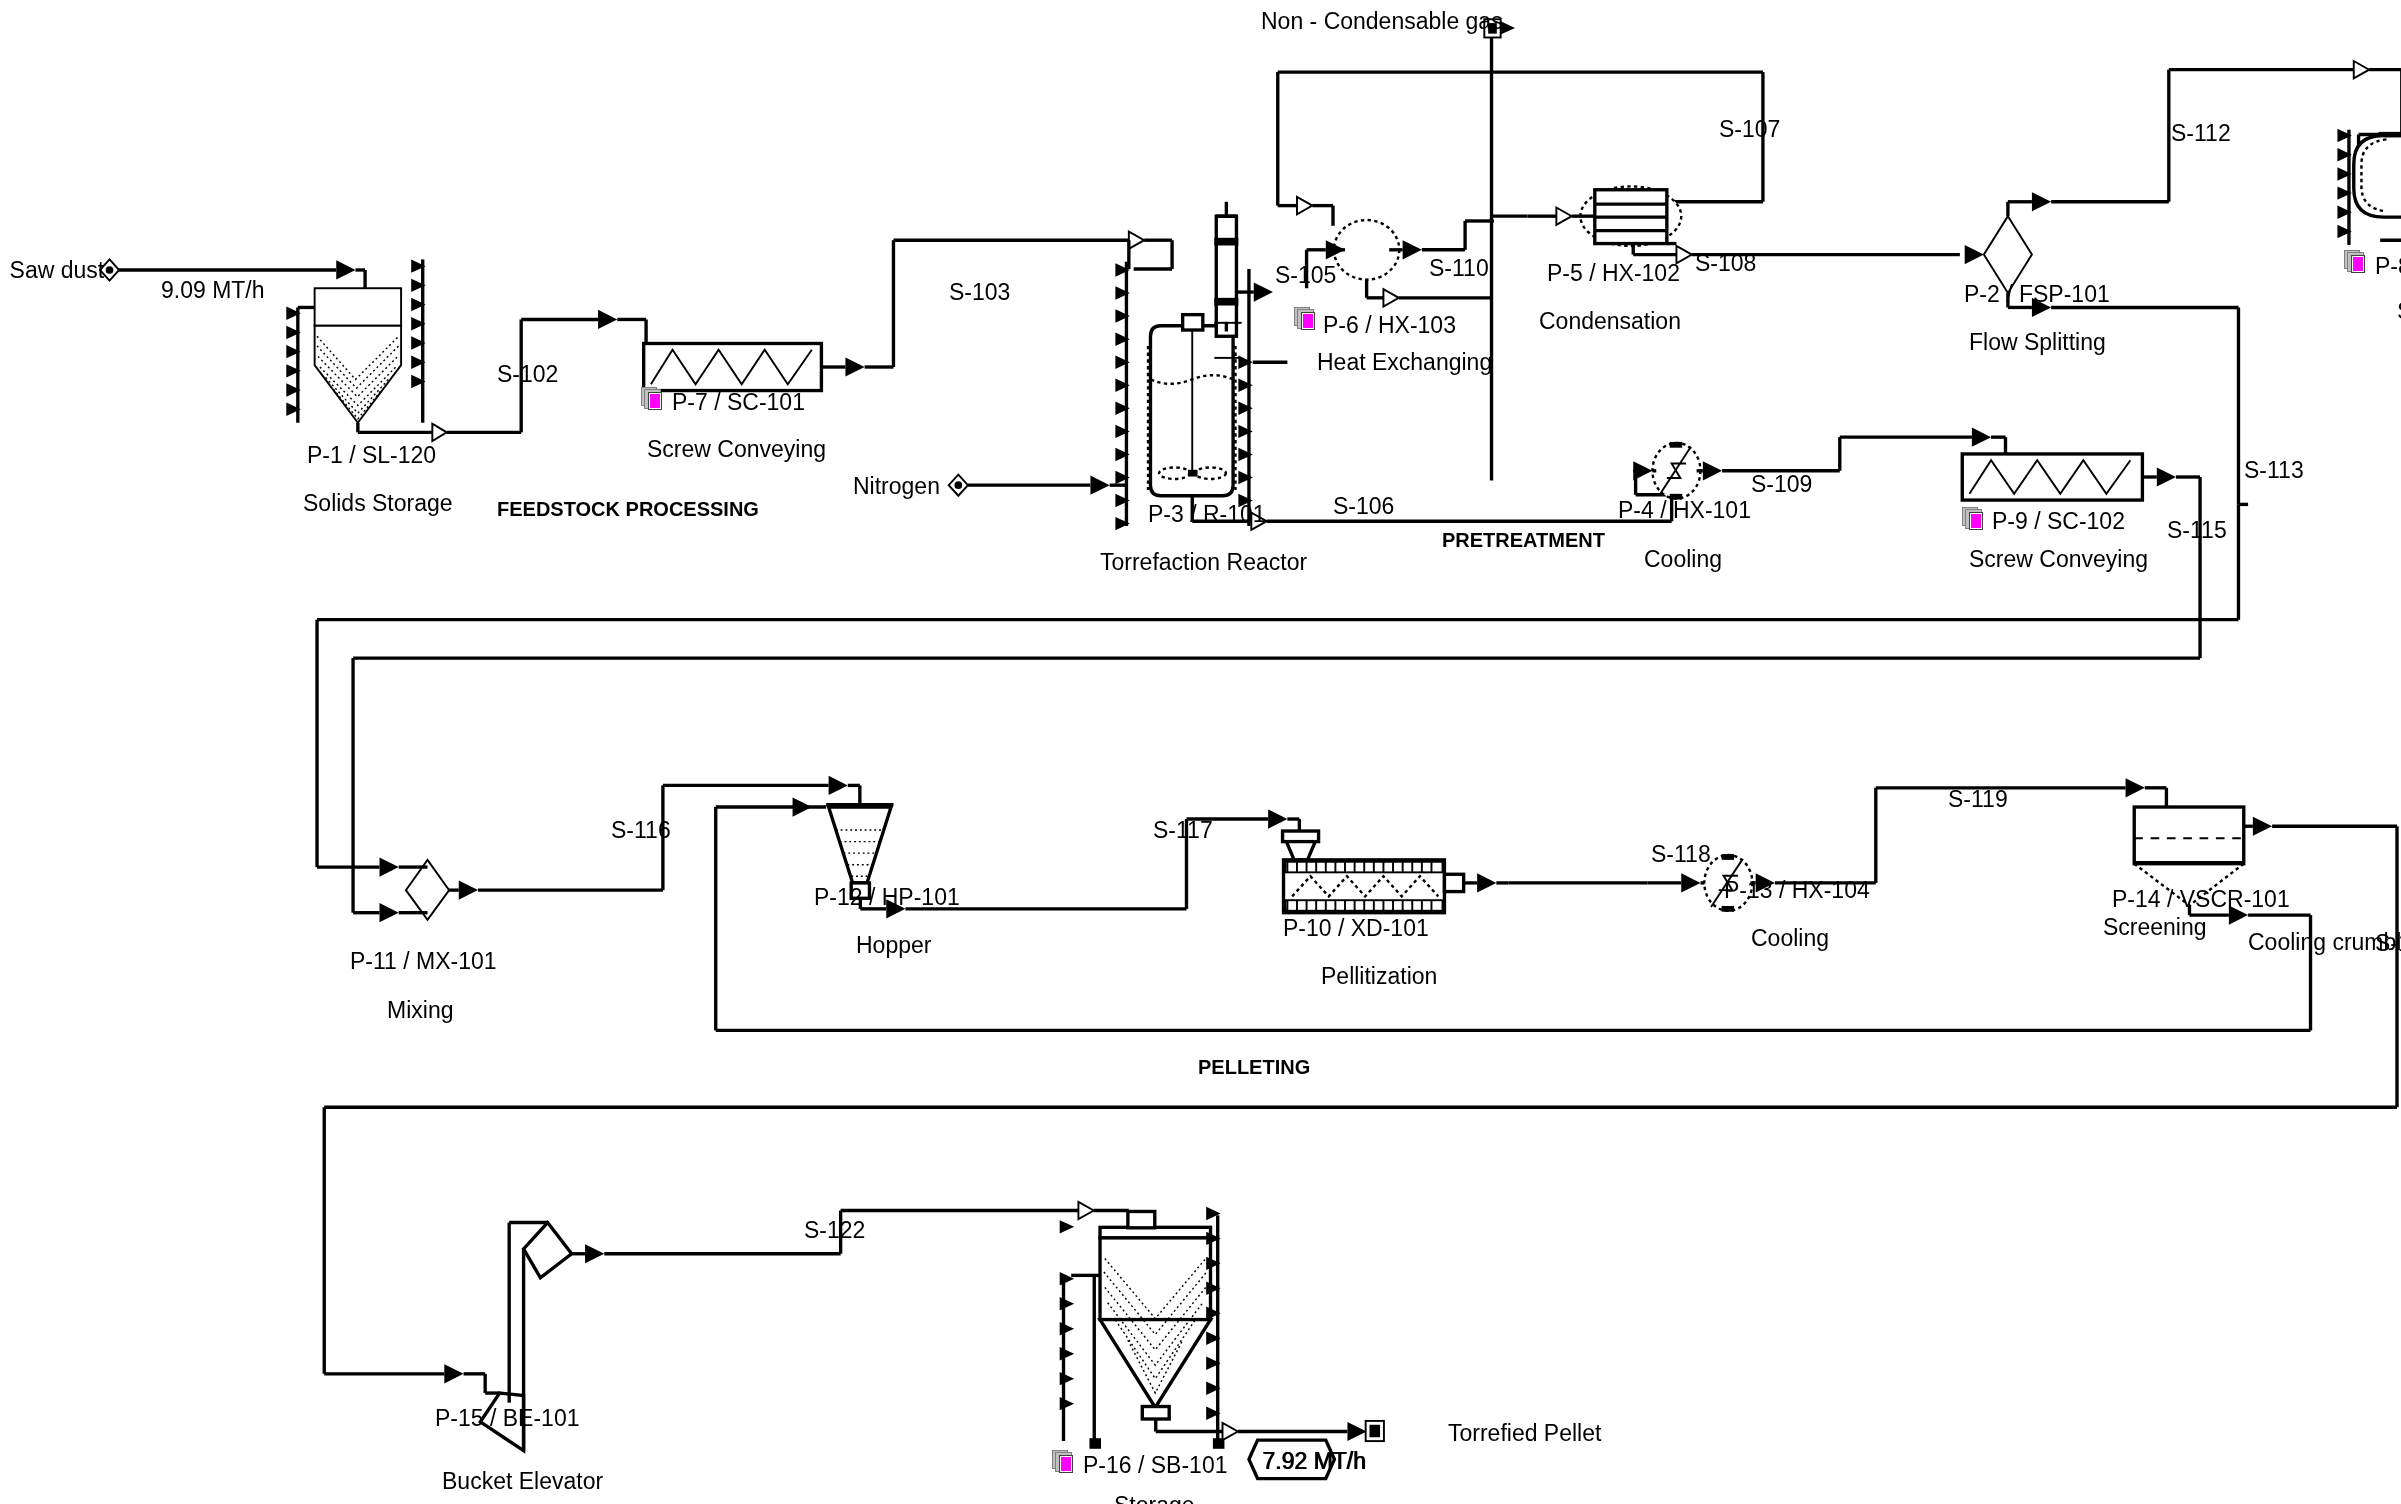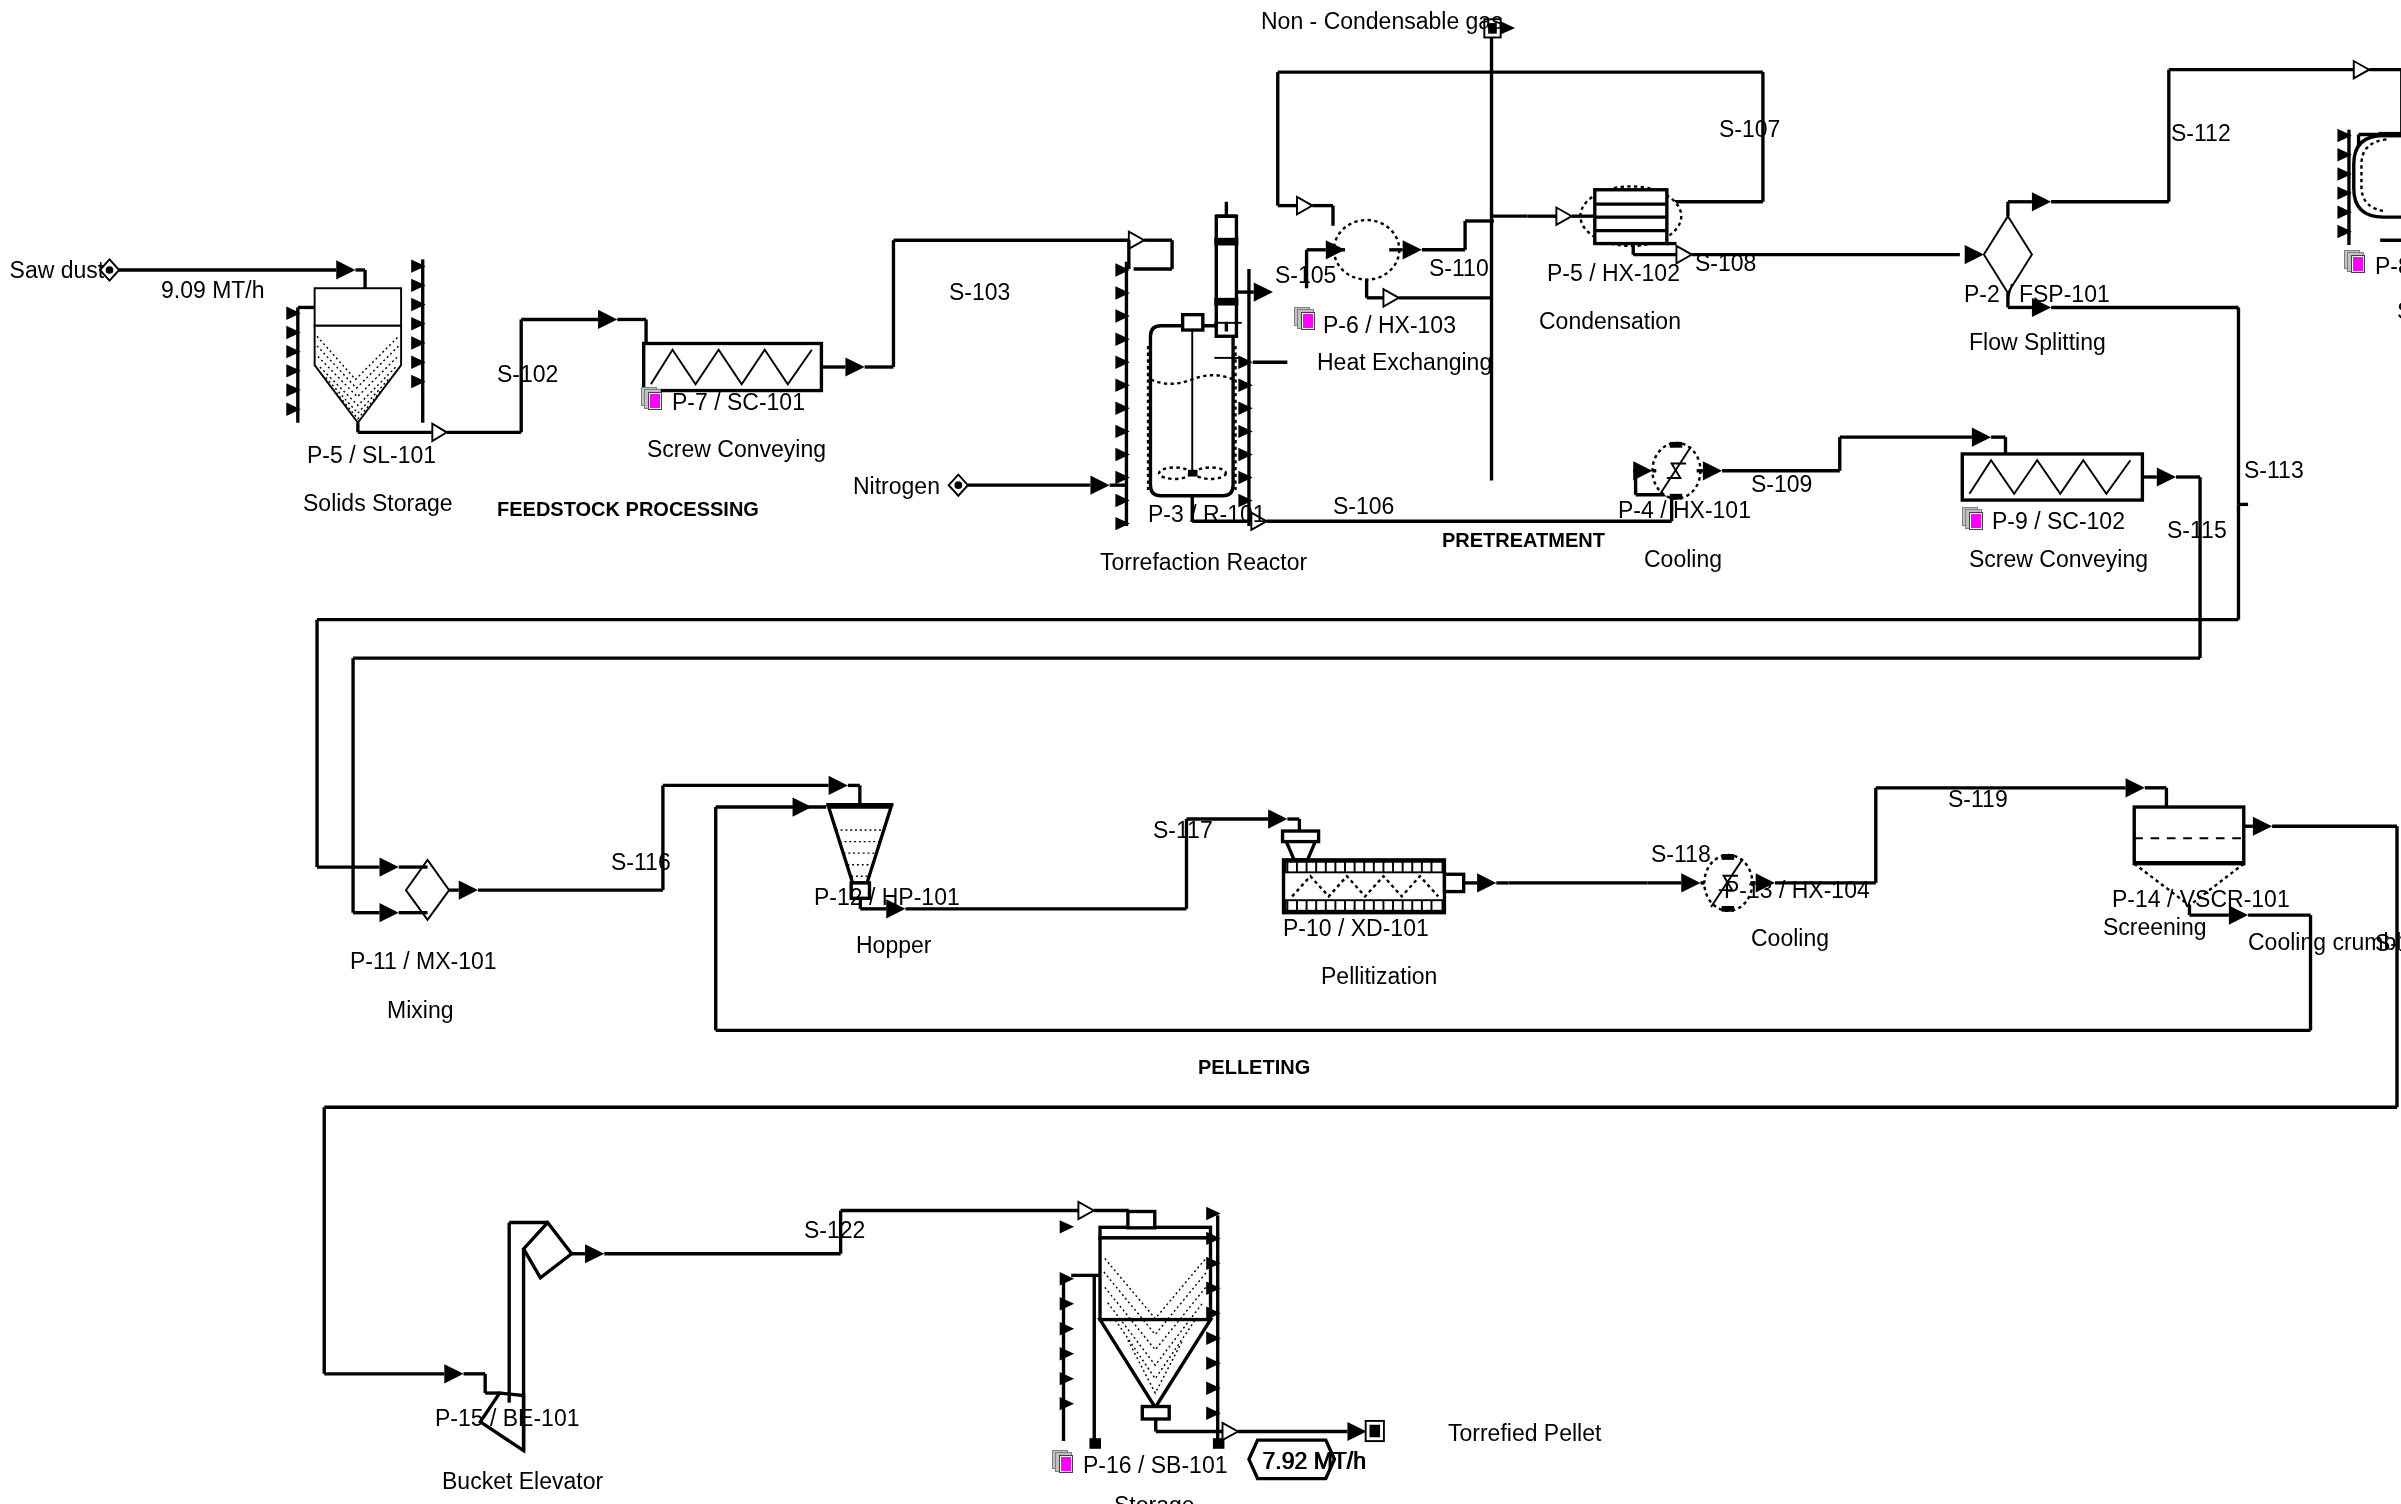--- a/index.html
+++ b/index.html
@@ -509,28 +509,28 @@
 <div class="lbl" style="left:949px;top:281px;">S-103</div>
 <div class="lbl" style="left:1275px;top:264px;">S-105</div>
 <div class="lbl" style="left:1333px;top:495px;">S-106</div>
 <div class="lbl" style="left:1719px;top:118px;">S-107</div>
 <div class="lbl" style="left:1695px;top:252px;">S-108</div>
 <div class="lbl" style="left:1751px;top:473px;">S-109</div>
 <div class="lbl" style="left:1429px;top:257px;">S-110</div>
 <div class="lbl" style="left:2171px;top:122px;">S-112</div>
 <div class="lbl" style="left:2209px;top:459px;margin-left:35px;">S-113</div>
 <div class="lbl" style="left:2167px;top:519px;">S-115</div>
-<div class="lbl" style="left:611px;top:819px;margin-top:32px;">S-116</div>
+<div class="lbl" style="left:611px;top:819px;">S-116</div>
 <div class="lbl" style="left:1153px;top:819px;">S-117</div>
 <div class="lbl" style="left:1651px;top:843px;text-align:center;">S-118</div>
 <div class="lbl" style="left:1948px;top:788px;">S-119</div>
 <div class="lbl" style="left:2375px;top:932px;">S-120</div>
 <div class="lbl" style="left:804px;top:1219px;">S-122</div>
 
-<div class="lbl" style="left:307px; top:444px;">P-5 / SL-101</div>
+<div class="lbl" style="left:307px; top:444px;">P-1 / SL-120</div>
 <div class="lbl" style="left:303px; top:492px;">Solids Storage</div>
 
 <div class="proc-icon" style="left:641px;top:387px;">
       <span class="b1"></span>
       <span class="b2"></span>
       <span class="b3">
         <i></i>
       </span>
     </div>
 <div class="lbl" style="left:672px;top:391px;">P-7 / SC-101</div>

